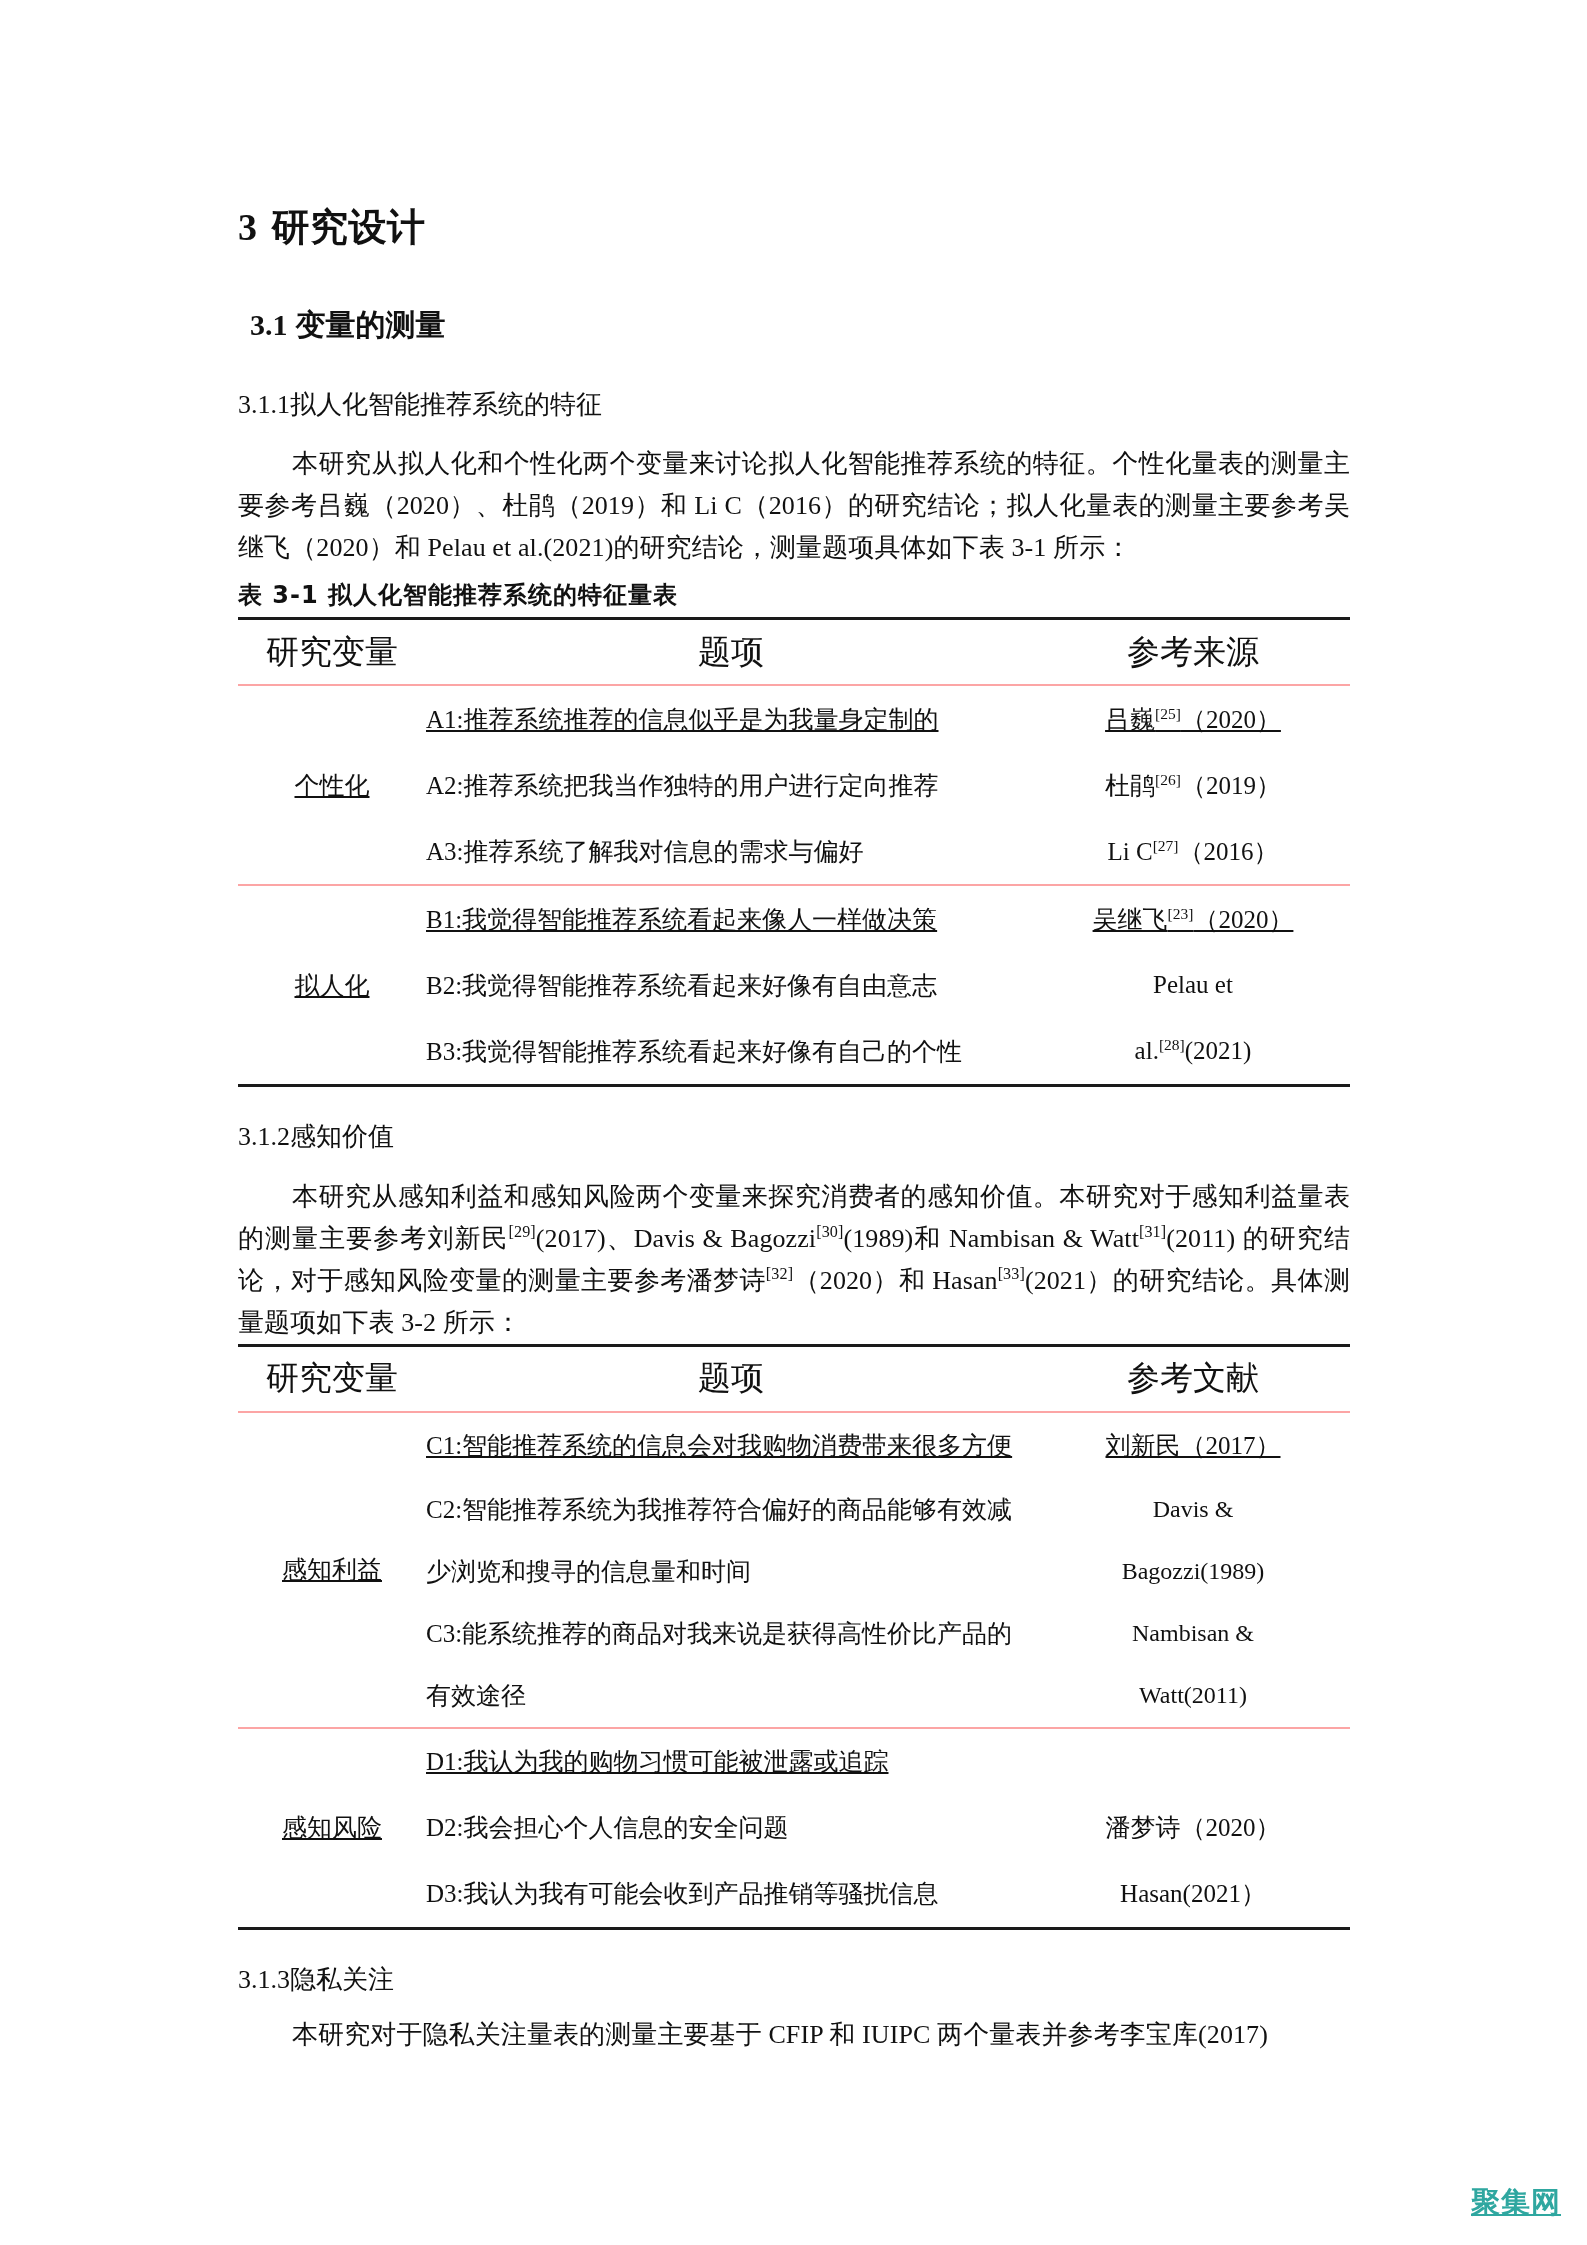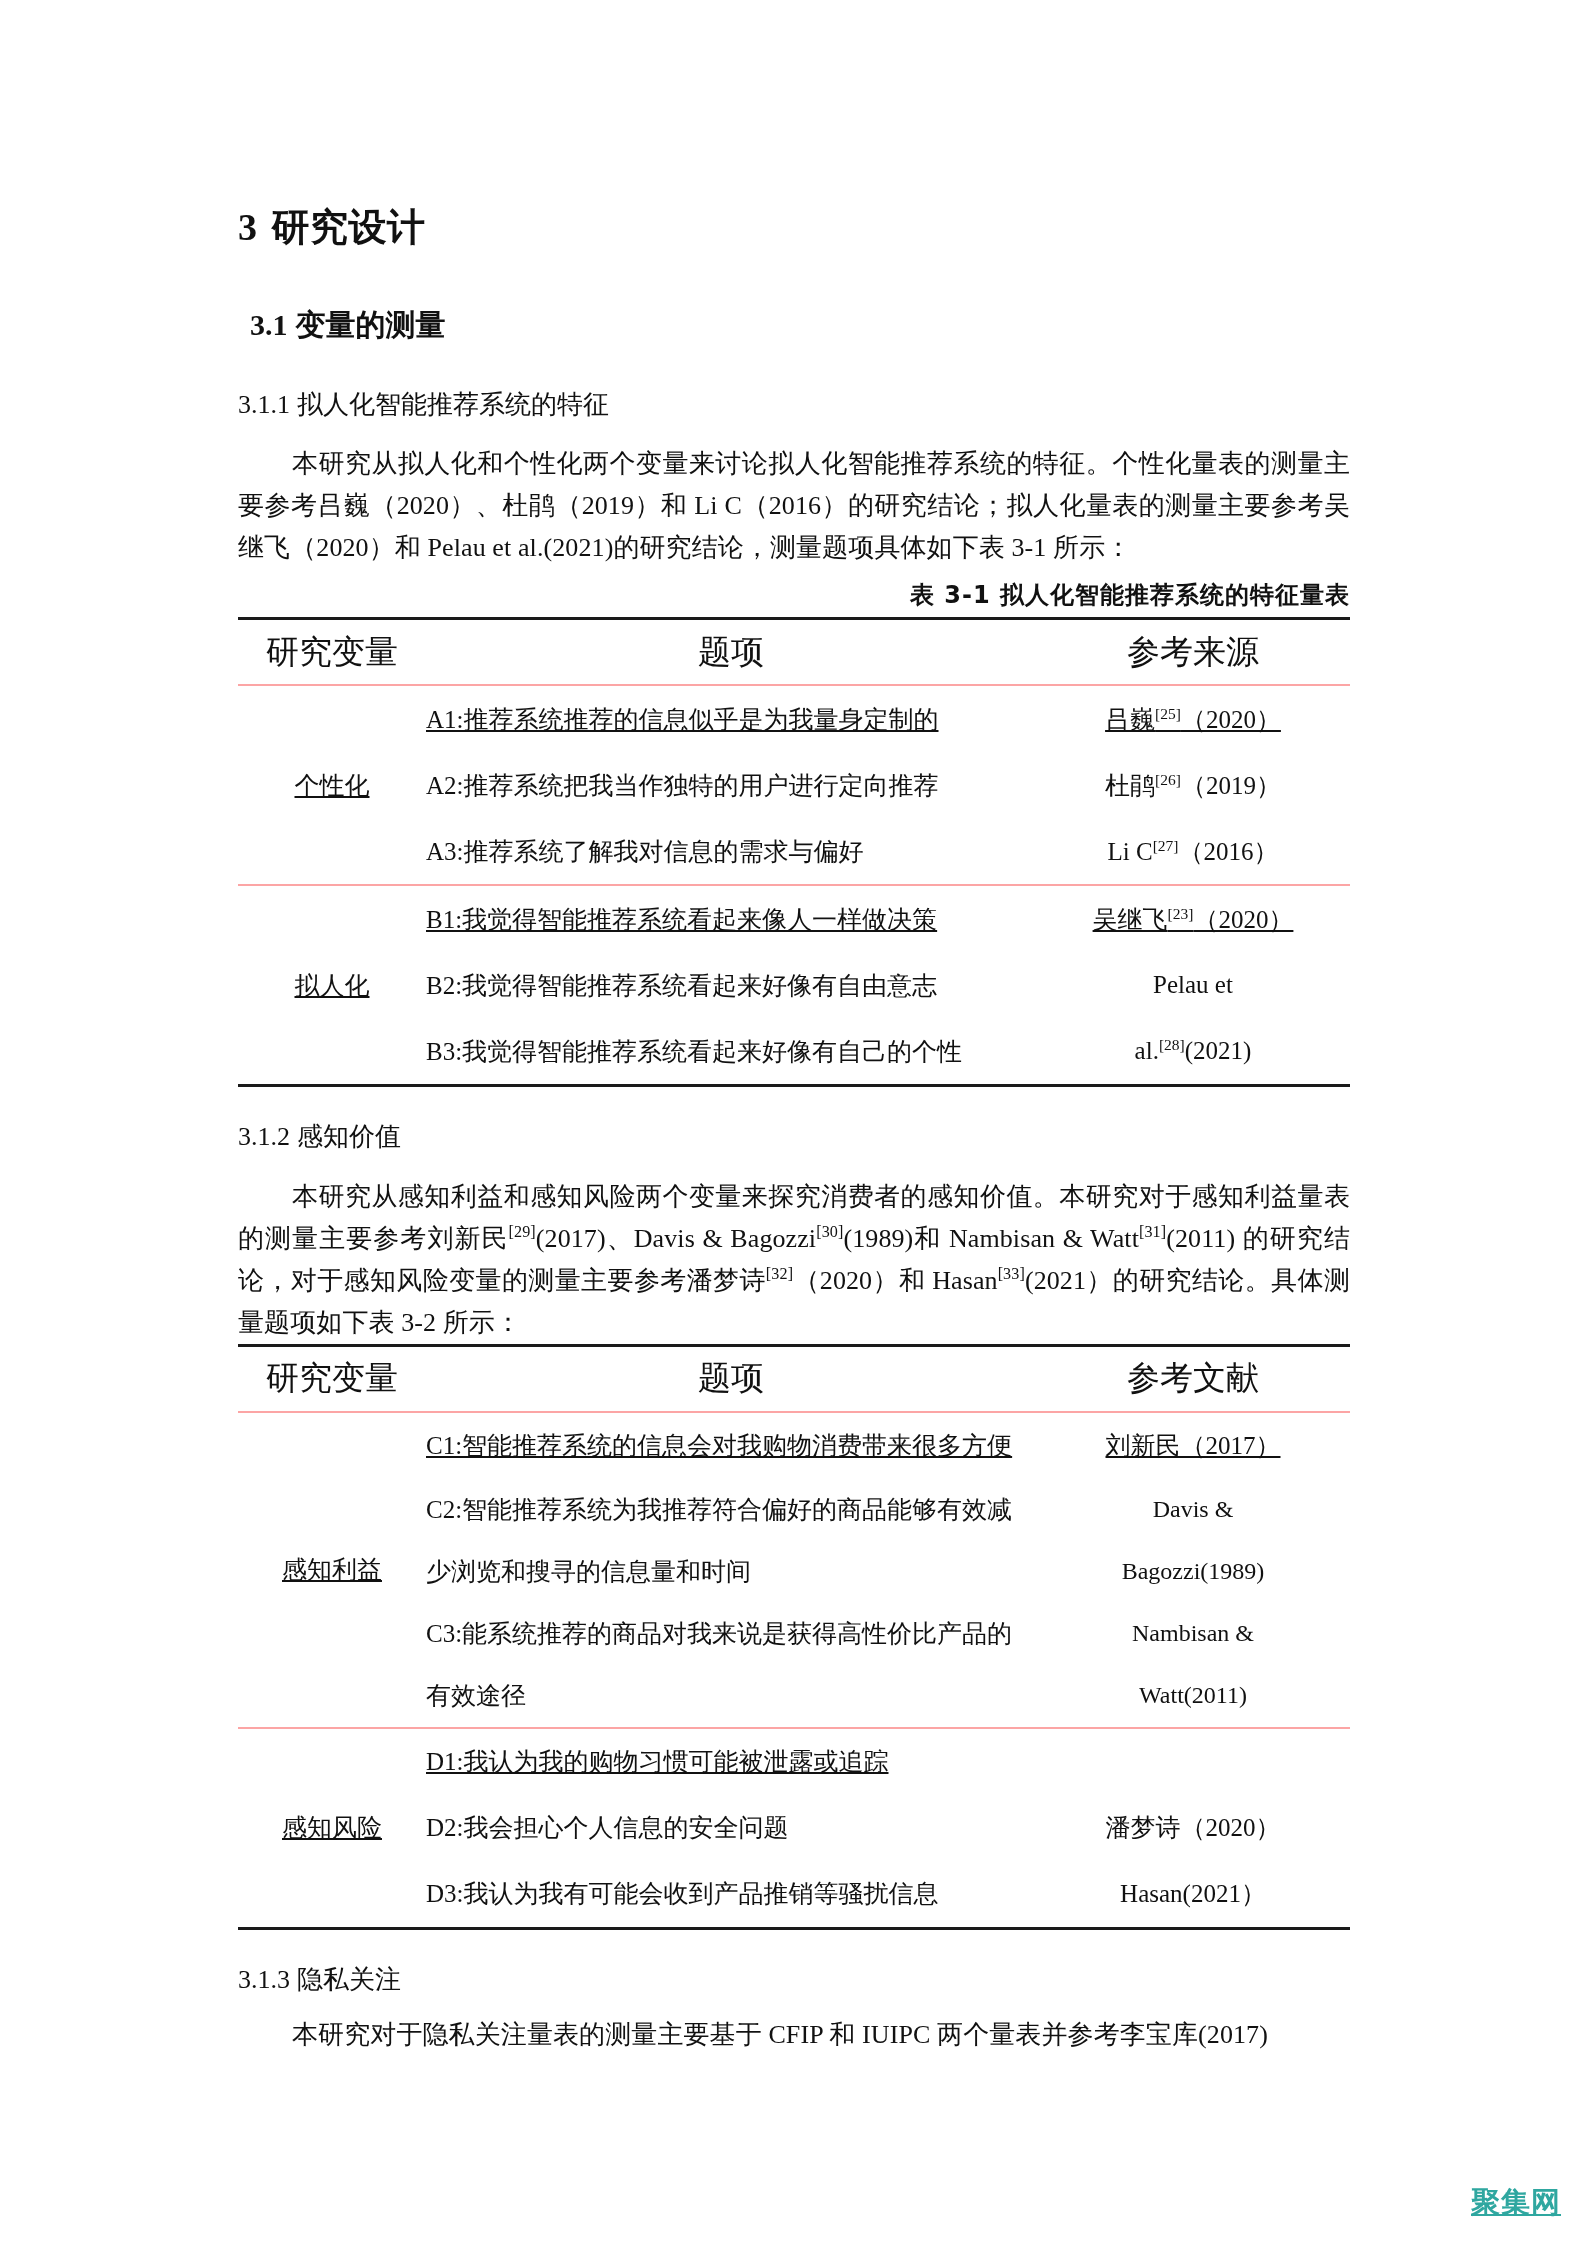--- a/index.html
+++ b/index.html
@@ -37,42 +37,42 @@
   }
   .h2 .num{font-family:"Liberation Serif",serif;font-weight:700;margin-right:8px;}
   .h3{
     font-family:"Liberation Serif","DejaVu Serif",serif;
     font-weight:400;
     font-size:26px;
     margin:0;
     padding-top:34px;
     line-height:1.25;
   }
-  .h3 .num{margin-right:7px;}
+  .h3 .num{}
 
   
   p.body{
     font-size:26px;
     line-height:42px;
     margin:0;
     padding-top:22px;
     text-align:justify;
     text-justify:inter-ideograph;
     text-indent:54px;
     letter-spacing:0.1px;
   }
   p.body.tight{padding-top:18px;}
   sup{font-size:0.62em;vertical-align:super;line-height:0;}
 
   
   .tbl-caption{
     font-family:"DejaVu Sans","Liberation Sans",sans-serif;
     font-weight:700;
     font-size:24px;
-    text-align:right;
+    text-align:left;
     margin:0;
     padding-top:10px;
     padding-bottom:6px;
     letter-spacing:1px;
   }
 
   
   table.scale{
     width:1112px;
     border-collapse:collapse;

